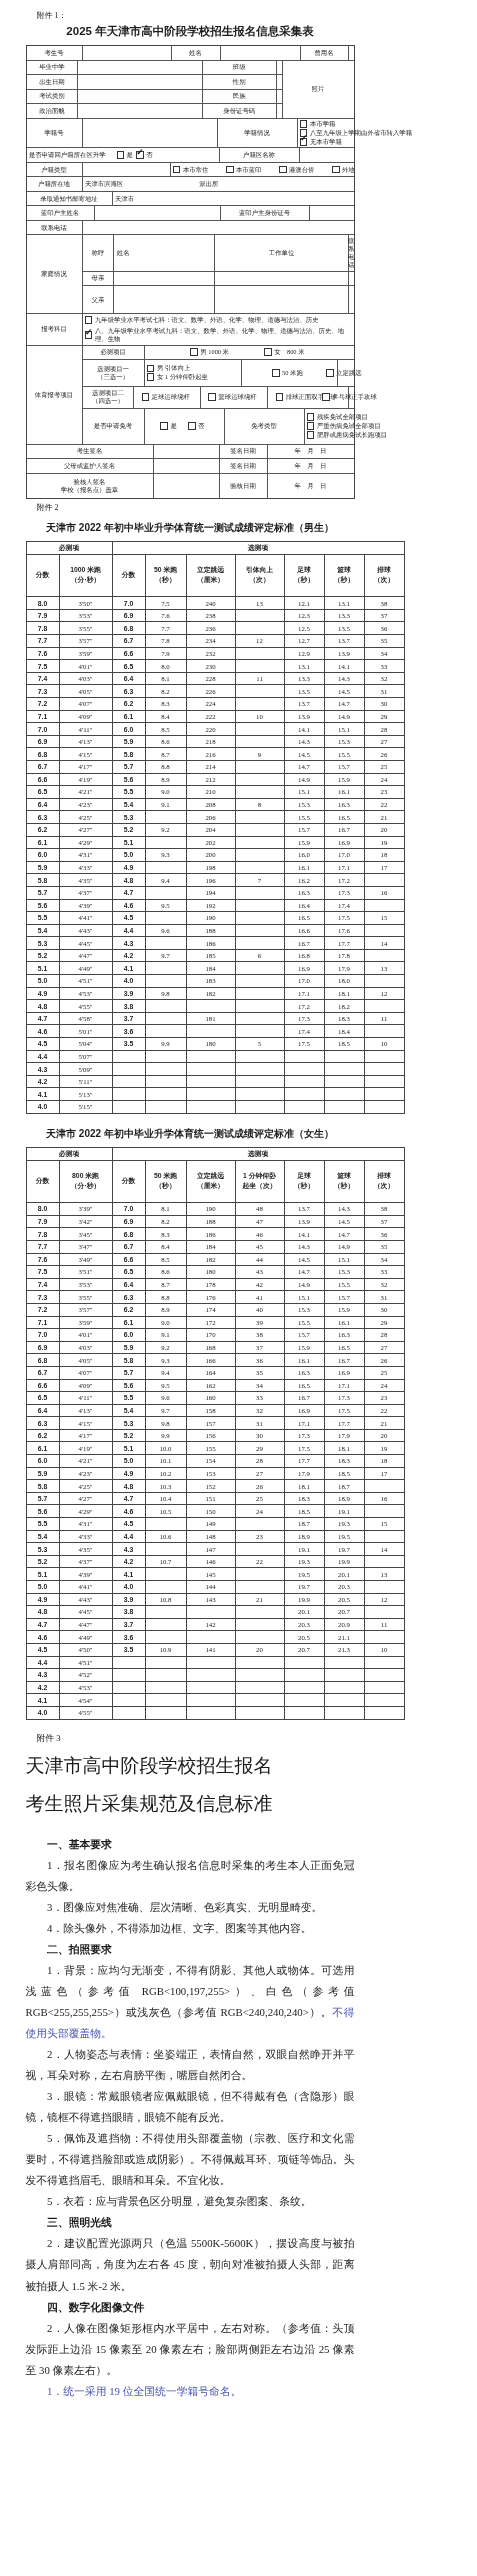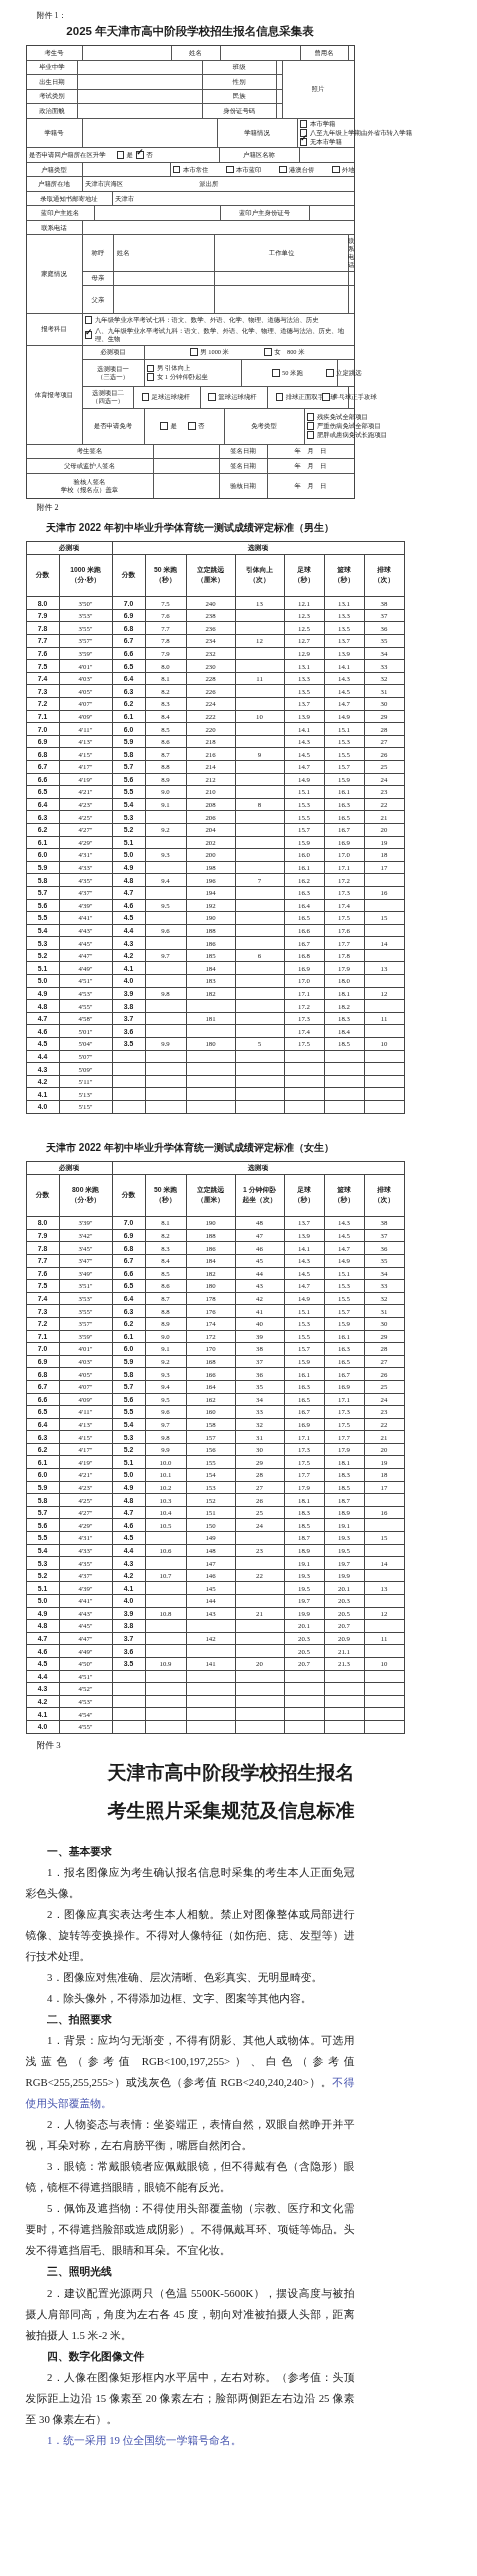--- a/index.html
+++ b/index.html
@@ -31,21 +31,21 @@
   .cb{display:inline-block;width:5.6px;height:5.6px;border:0.8px solid #333;position:relative;
       margin-right:2.4px;flex:none;background:#fff;}
   .cb.checked::after{content:"✓";position:absolute;left:-0.8px;top:-5.6px;font-size:8.8px;font-weight:bold;color:#111;}
   
   table.std{border-collapse:collapse;width:100%;table-layout:fixed;font-size:6.8px;}
   table.std th,table.std td{border:0.8px solid #444;text-align:center;padding:0.8px 0;height:10px;
       overflow:hidden;white-space:pre-line;}
   table.std thead th{font-family:"Liberation Sans",sans-serif;font-weight:bold;}
   table.std td:nth-child(1),table.std td:nth-child(3){font-weight:bold;font-family:"Liberation Sans",sans-serif;}
   
-  .big-title{text-align:right;font-family:"Liberation Sans",sans-serif;font-weight:bold;
+  .big-title{text-align:left;font-family:"Liberation Sans",sans-serif;font-weight:normal;
              font-size:19px;margin:11px 0 0 0;line-height:1;}
   .big-title.second{margin-top:19px;margin-bottom:21px;}
   .doc{font-size:10.8px;line-height:1.95;text-align:justify;}
   .sec-h{font-family:"Liberation Sans",sans-serif;font-weight:bold;text-indent:2em;font-size:10.8px;}
   .doc-p{margin:0;text-indent:2em;}
   .blue{color:#4553ae;}
 </style>
 </head>
 <body>
 
@@ -874,21 +874,21 @@
           <td></td>
           <td></td>
           <td></td>
           <td></td>
           <td></td>
           <td></td>
         </tr>
       </tbody>
   </table>
 
-  <div class="std-title" style="margin-top:27px">天津市 2022 年初中毕业升学体育统一测试成绩评定标准（女生）</div>
+  <div class="std-title" style="margin-top:13px">天津市 2022 年初中毕业升学体育统一测试成绩评定标准（女生）</div>
 
   <table class="std">
     <colgroup>
       <col style="width:33px">
         <col style="width:53px">
         <col style="width:33px">
         <col style="width:41px">
       <col style="width:49px">
         <col style="width:49px">
         <col style="width:40px">
@@ -1411,35 +1411,35 @@
           <td></td>
           <td></td>
           <td></td>
           <td></td>
           <td></td>
           <td></td>
         </tr>
       </tbody>
   </table>
 
-  <div class="att-tag" style="margin-top:6px;font-size:8.8px">附件 3</div>
+  <div class="att-tag" style="margin-top:13px;font-size:8.8px">附件 3</div>
   <div class="big-title">天津市高中阶段学校招生报名</div>
   <div class="big-title second">考生照片采集规范及信息标准</div>
 
   <div class="doc">
       <div class="sec-h">一、基本要求</div>
       <p class="doc-p"><span>1．报名图像应为考生确认报名信息时采集的考生本人正面免冠彩色头像。</span></p>
-      <p class="doc-p"><span>2．图像应真实表达考生本人相貌。禁止对图像整体或局部进行镜像、旋转等变换操作。不得对人像特征（如伤疤、痣、发型等）进行技术处理。</span></p>
       <p class="doc-p"><span>3．图像应对焦准确、层次清晰、色彩真实、无明显畸变。</span></p>
       <p class="doc-p"><span>4．除头像外，不得添加边框、文字、图案等其他内容。</span></p>
       <div class="sec-h">二、拍照要求</div>
       <p class="doc-p"><span>1．背景：应均匀无渐变，不得有阴影、其他人或物体。可选用浅蓝色（参考值 RGB&lt;100,197,255&gt;）、白色（参考值 RGB&lt;255,255,255&gt;）或浅灰色（参考值 RGB&lt;240,240,240&gt;）。</span><span class="blue">不得使用头部覆盖物。</span></p>
       <p class="doc-p"><span>2．人物姿态与表情：坐姿端正，表情自然，双眼自然睁开并平视，耳朵对称，左右肩膀平衡，嘴唇自然闭合。</span></p>
       <p class="doc-p"><span>3．眼镜：常戴眼镜者应佩戴眼镜，但不得戴有色（含隐形）眼镜，镜框不得遮挡眼睛，眼镜不能有反光。</span></p>
       <p class="doc-p"><span>5．佩饰及遮挡物：不得使用头部覆盖物（宗教、医疗和文化需要时，不得遮挡脸部或造成阴影）。不得佩戴耳环、项链等饰品。头发不得遮挡眉毛、眼睛和耳朵。不宜化妆。</span></p>
+      <p class="doc-p"><span>5．衣着：应与背景色区分明显，避免复杂图案、条纹。</span></p>
       <div class="sec-h">三、照明光线</div>
       <p class="doc-p"><span>2．建议配置光源两只（色温 5500K-5600K），摆设高度与被拍摄人肩部同高，角度为左右各 45 度，朝向对准被拍摄人头部，距离被拍摄人 1.5 米-2 米。</span></p>
       <div class="sec-h">四、数字化图像文件</div>
       <p class="doc-p"><span>2．人像在图像矩形框内水平居中，左右对称。（参考值：头顶发际距上边沿 15 像素至 20 像素左右；脸部两侧距左右边沿 25 像素至 30 像素左右）。</span></p>
       <p class="doc-p"><span class="blue">1．统一采用 19 位全国统一学籍号命名。</span></p>
     </div>
 
 </div>
 
 

